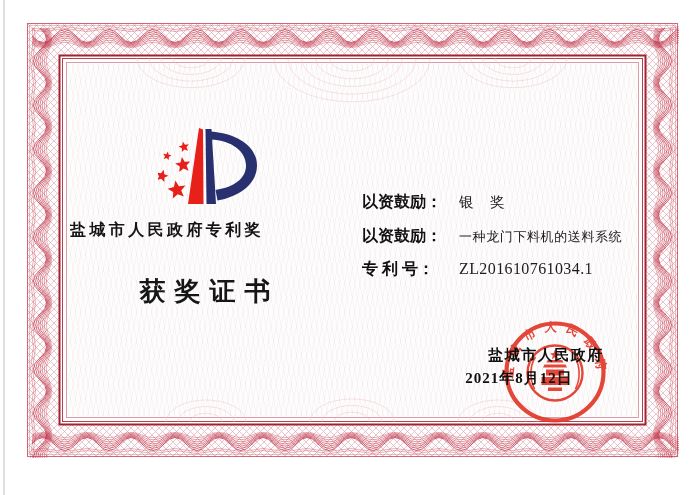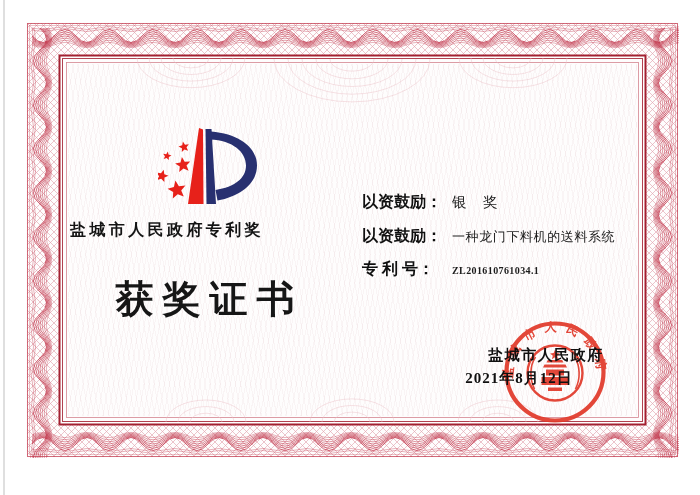--- a/index.html
+++ b/index.html
@@ -10,32 +10,32 @@
   .border-svg{position:absolute;left:0;top:0;z-index:1;}
   .texture{position:absolute;left:42px;top:42px;right:42px;bottom:42px;z-index:0;
      background:
        repeating-linear-gradient(100deg, rgba(198,140,150,.08) 0 1px, transparent 1px 5px),
        repeating-linear-gradient(80deg,  rgba(198,140,150,.08) 0 1px, transparent 1px 5px);}
   .content{position:absolute;left:0;top:0;width:653px;height:436px;z-index:2;color:var(--text_black);}
   .logo{position:absolute;left:132px;top:105px;width:100px;height:80px;}
   .award-name{position:absolute;left:44px;top:198px;width:270px;text-align:left;
      font-size:16px;font-weight:bold;letter-spacing:3.4px;color:#141414;}
   .cert-title{position:absolute;left:40px;top:252px;width:278px;text-align:center;
-     font-size:38px;font-weight:bold;letter-spacing:9px;text-indent:9px;color:#161616;}
+     font-size:26px;font-weight:bold;letter-spacing:9px;text-indent:9px;color:#161616;}
 
   
   .para{position:absolute;left:336px;top:86px;width:292px;font-size:15px;line-height:22.5px;
         letter-spacing:1.2px;color:#171717;}
   .para .indent{padding-left:36px;}
   .field{position:absolute;left:336px;white-space:nowrap;}
   .f1{top:170px;} .f2{top:204px;} .f3{top:237px;} .f4{top:276px;}
   .flabel{display:inline-block;width:86px;font-size:16px;font-weight:bold;color:#101010;}
-  .fvalue{font-size:13px;letter-spacing:.6px;color:#1c1c1c;}
+  .fvalue{font-size:13px;letter-spacing:.6px;color:#1c1c1c;margin-left:7px;}
   .fvalue-med{font-size:14.5px;letter-spacing:1px;}
-  .num{font-size:10px;font-weight:700;letter-spacing:.4px;font-family:"Liberation Serif",serif;}
+  .num{font-size:16px;font-weight:400;letter-spacing:.4px;font-family:"Liberation Serif",serif;}
 
   .seal-svg{position:absolute;left:474px;top:295px;width:110px;height:110px;z-index:2;}
   .sig-issuer{position:absolute;left:430px;top:324px;width:180px;text-align:center;z-index:4;
       font-size:15px;font-weight:bold;letter-spacing:1.5px;color:#101010;}
   .sig-date{position:absolute;left:403px;top:347px;width:180px;text-align:center;z-index:4;
       font-size:15px;font-weight:bold;letter-spacing:1px;color:#101010;}
 </style>
 </head>
 <body>
 

